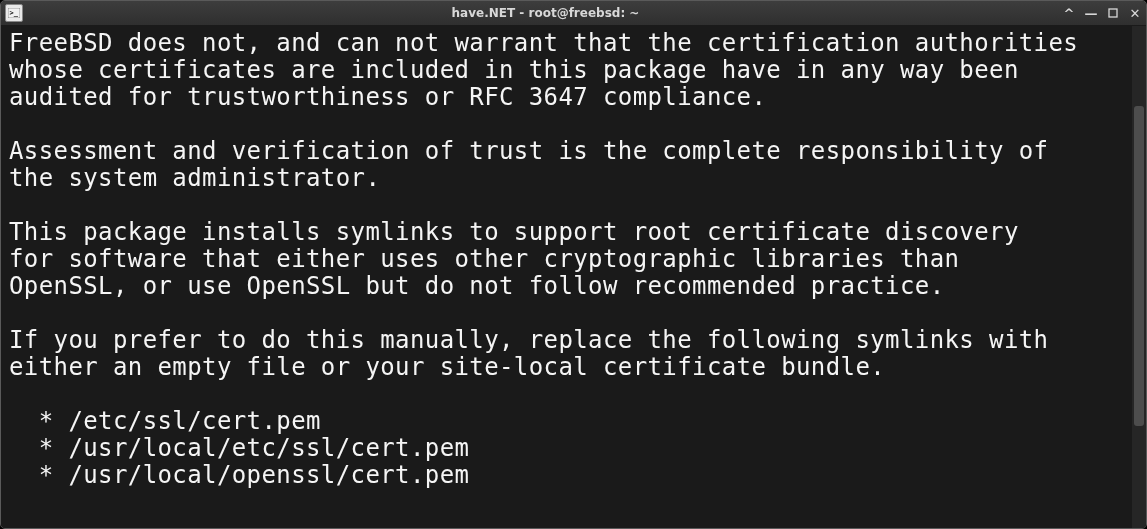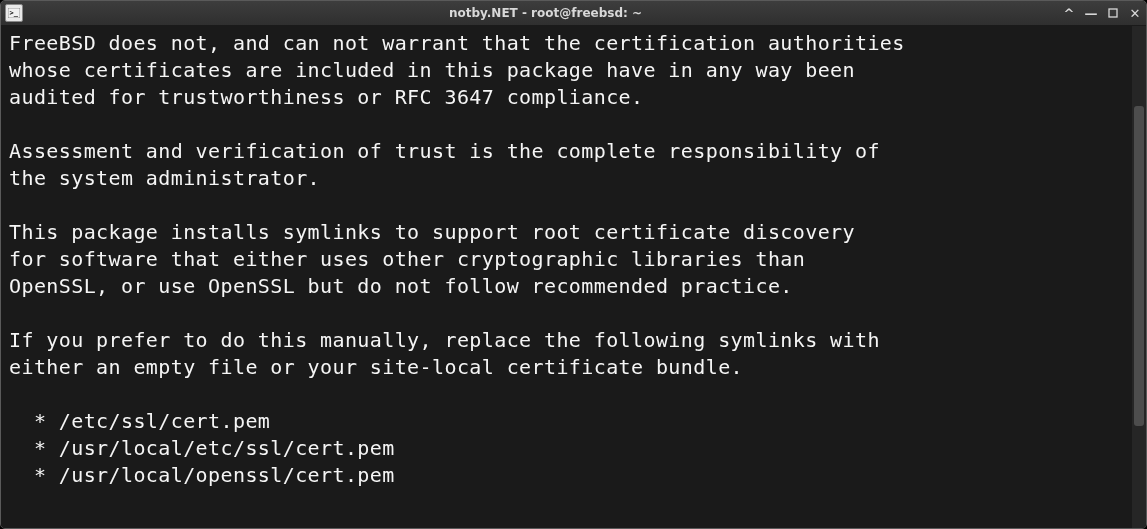--- a/index.html
+++ b/index.html
@@ -71,21 +71,21 @@
   }
   .terminal-area {
     flex: 1;
     display: flex;
     background: #1a1a1a;
   }
   .terminal {
     flex: 1;
     padding: 4px 6px 12px 8px;
     color: #f5f5f5;
-    font-size: 20px;
+    font-size: 24px;
     line-height: 27px;
     white-space: pre-wrap;
     word-break: break-word;
     letter-spacing: 0.4px;
     overflow: hidden;
   }
   .scrollbar {
     width: 14px;
     background: #262626;
     position: relative;
@@ -105,21 +105,21 @@
 
 <div class="window">
 
   <div class="titlebar">
     <div class="app-icon">
       <svg width="12" height="10" viewBox="0 0 12 10">
         <rect x="0" y="0" width="12" height="10" fill="#f0f0f0" stroke="#444" stroke-width="0.5"></rect>
         <text x="1.5" y="7" font-size="7" font-family="monospace" fill="#111" font-weight="bold">&gt;_</text>
       </svg>
     </div>
-    <div class="title">notby.NET - root@freebsd: ~</div>
+    <div class="title">have.NET - root@freebsd: ~</div>
     <div class="controls">
       <div class="ctrl">^</div>
       <div class="ctrl">—</div>
       <div class="ctrl">
         <svg width="10" height="10" viewBox="0 0 10 10">
             <rect x="1" y="1" width="8" height="8" fill="none" stroke="#d8d8d8" stroke-width="1.3"></rect>
           </svg>
       </div>
       <div class="ctrl">✕</div>
     </div>

